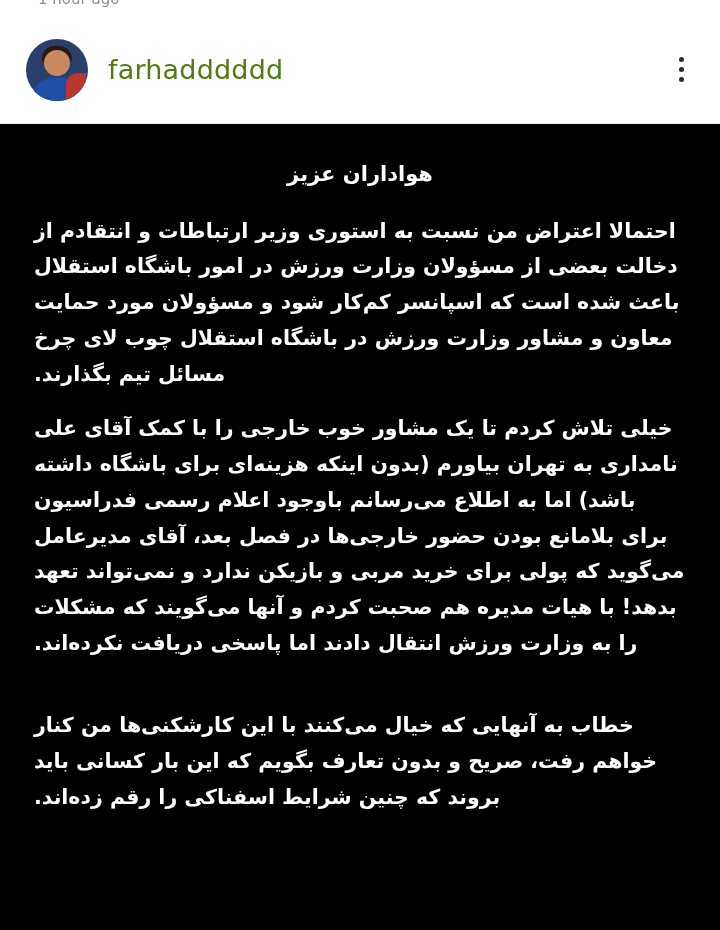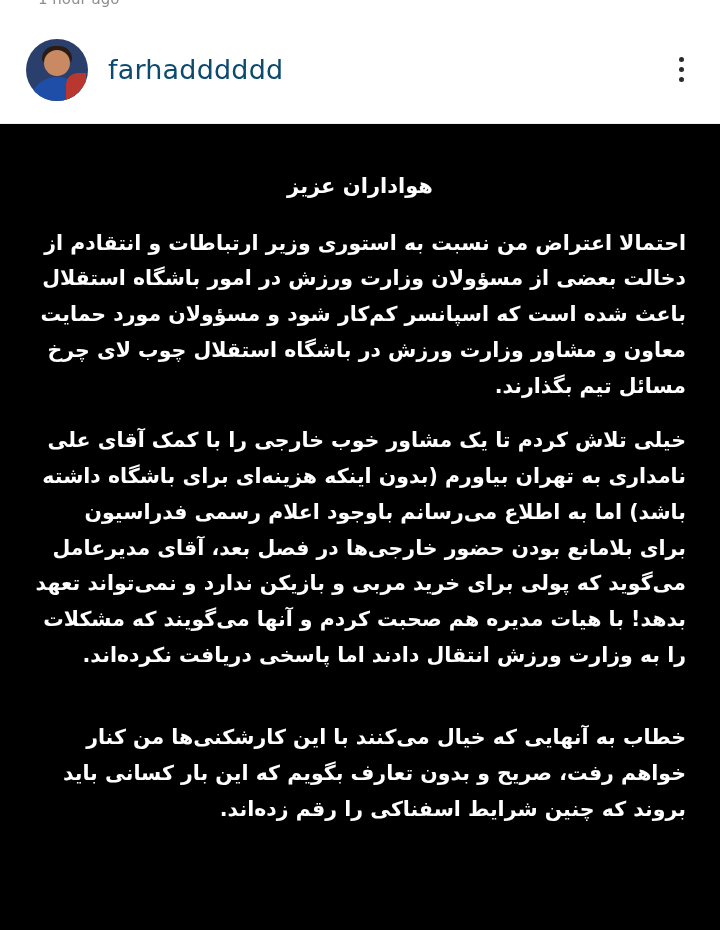--- a/index.html
+++ b/index.html
@@ -95,21 +95,21 @@
     right: 2px;
     bottom: 0px;
     width: 20px;
     height: 28px;
     border-radius: 12px 0 0 0;
     background: #b8372f;
   }
   .username {
     margin-left: 20px;
     font-size: 27px;
-    color: #0c4a6e;
+    color: #4d7c0f;
     font-weight: 400;
     letter-spacing: 0.2px;
     flex: 1 1 auto;
     white-space: nowrap;
     overflow: hidden;
   }
   .more-btn {
     width: 34px;
     height: 42px;
     display: flex;
@@ -128,36 +128,35 @@
   }
 
   
   .post-body {
     flex: 1 1 auto;
     background: #000000;
     padding: 34px 34px 24px 34px;
     direction: rtl;
     text-align: center;
     overflow: hidden;
-    margin-top: 12px;
   }
   .post-title {
     color: #ffffff;
     font-size: 21px;
     font-weight: bold;
     line-height: 1.6;
     margin: 0 0 22px 0;
   }
   .para {
     color: #ffffff;
     font-size: 20.5px;
     font-weight: bold;
     line-height: 1.75;
     margin: 0 0 18px 0;
-    text-align: right;
+    text-align: left;
   }
   .spacer { height: 14px; }
 </style>
 </head>
 <body>
 
 <div class="screen">
 
   <div class="top-sliver">
     <div class="ghost-text">1 hour ago</div>

